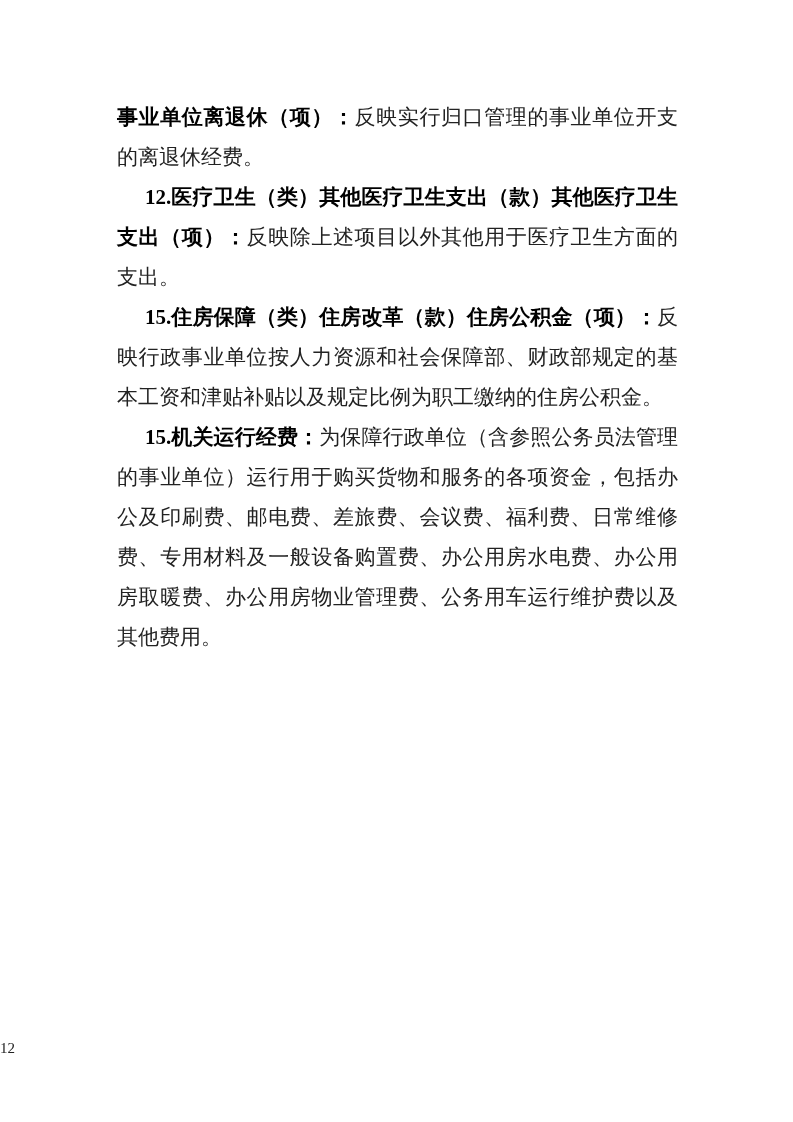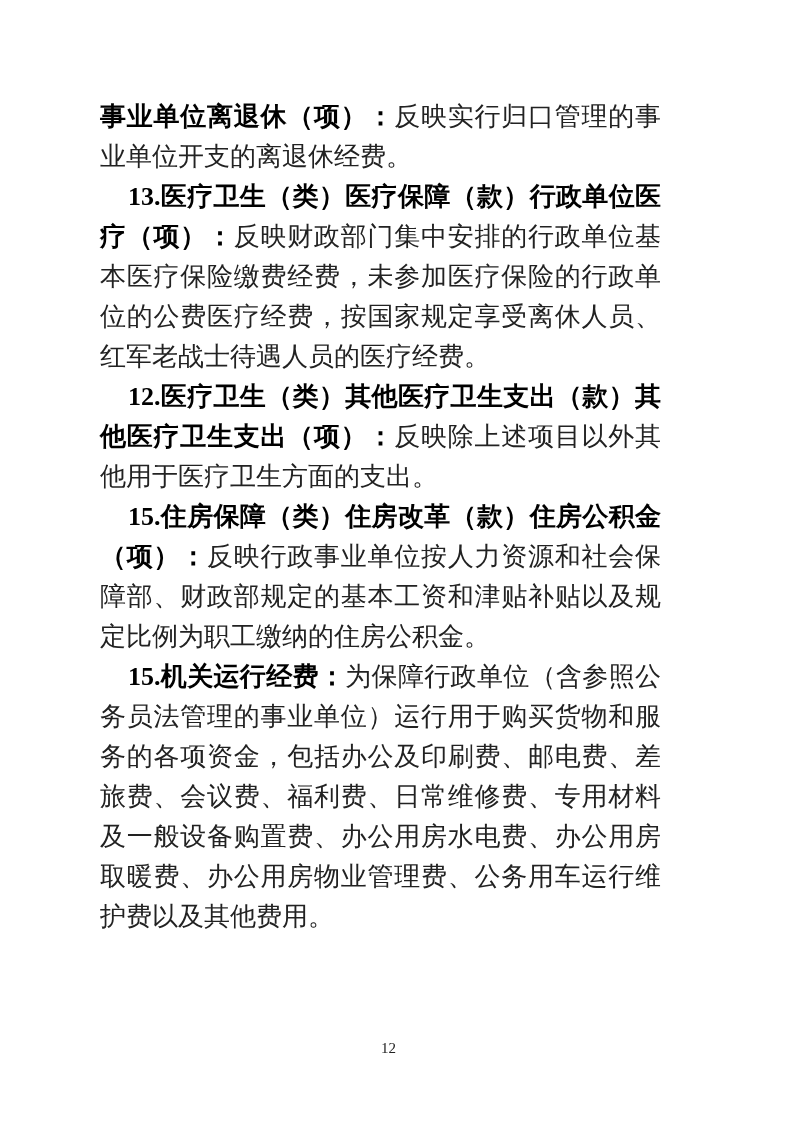--- a/index.html
+++ b/index.html
@@ -10,24 +10,24 @@
   .page {
     position: relative;
     width: 793px;
     height: 1122px;
     background: #ffffff;
     overflow: hidden;
     font-family: "Liberation Serif", "DejaVu Serif", serif;
   }
   .text-block {
     position: absolute;
-    left: 100px;
+    left: 117px;
     top: 97px;
     width: 561px;
-    font-size: 26px;
+    font-size: 21px;
     line-height: 40px;
     color: #222222;
     text-align: justify;
     text-justify: inter-ideograph;
   }
   .para {
     margin: 0;
     padding: 0;
   }
   .para.indent {
@@ -35,36 +35,34 @@
   }
   .head {
     font-weight: bold;
     color: #000000;
   }
   .page-number {
     position: absolute;
     top: 1038px;
     left: 0;
     right: 16px;
-    text-align: center;
     font-size: 15px;
     line-height: 20px;
     color: #222222;
   }
 </style>
 </head>
 <body>
 
 <div class="page">
 
   <div class="text-block">
 
     <p class="para"><span class="head">事业单位离退休（项）：</span><span>反映实行归口管理的事业单位开支的离退休经费。</span></p>
 
-    <p class="para indent"><span class="head">13.医疗卫生（类）医疗保障（款）行政单位医疗（项）：</span><span>反映财政部门集中安排的行政单位基本医疗保险缴费经费，未参加医疗保险的行政单位的公费医疗经费，按国家规定享受离休人员、红军老战士待遇人员的医疗经费。</span></p>
 
     <p class="para indent"><span class="head">12.医疗卫生（类）其他医疗卫生支出（款）其他医疗卫生支出（项）：</span><span>反映除上述项目以外其他用于医疗卫生方面的支出。</span></p>
 
     <p class="para indent"><span class="head">15.住房保障（类）住房改革（款）住房公积金（项）：</span><span>反映行政事业单位按人力资源和社会保障部、财政部规定的基本工资和津贴补贴以及规定比例为职工缴纳的住房公积金。</span></p>
 
     <p class="para indent"><span class="head">15.机关运行经费：</span><span>为保障行政单位（含参照公务员法管理的事业单位）运行用于购买货物和服务的各项资金，包括办公及印刷费、邮电费、差旅费、会议费、福利费、日常维修费、专用材料及一般设备购置费、办公用房水电费、办公用房取暖费、办公用房物业管理费、公务用车运行维护费以及其他费用。</span></p>
 
   </div>
 
   <div class="page-number">12</div>

